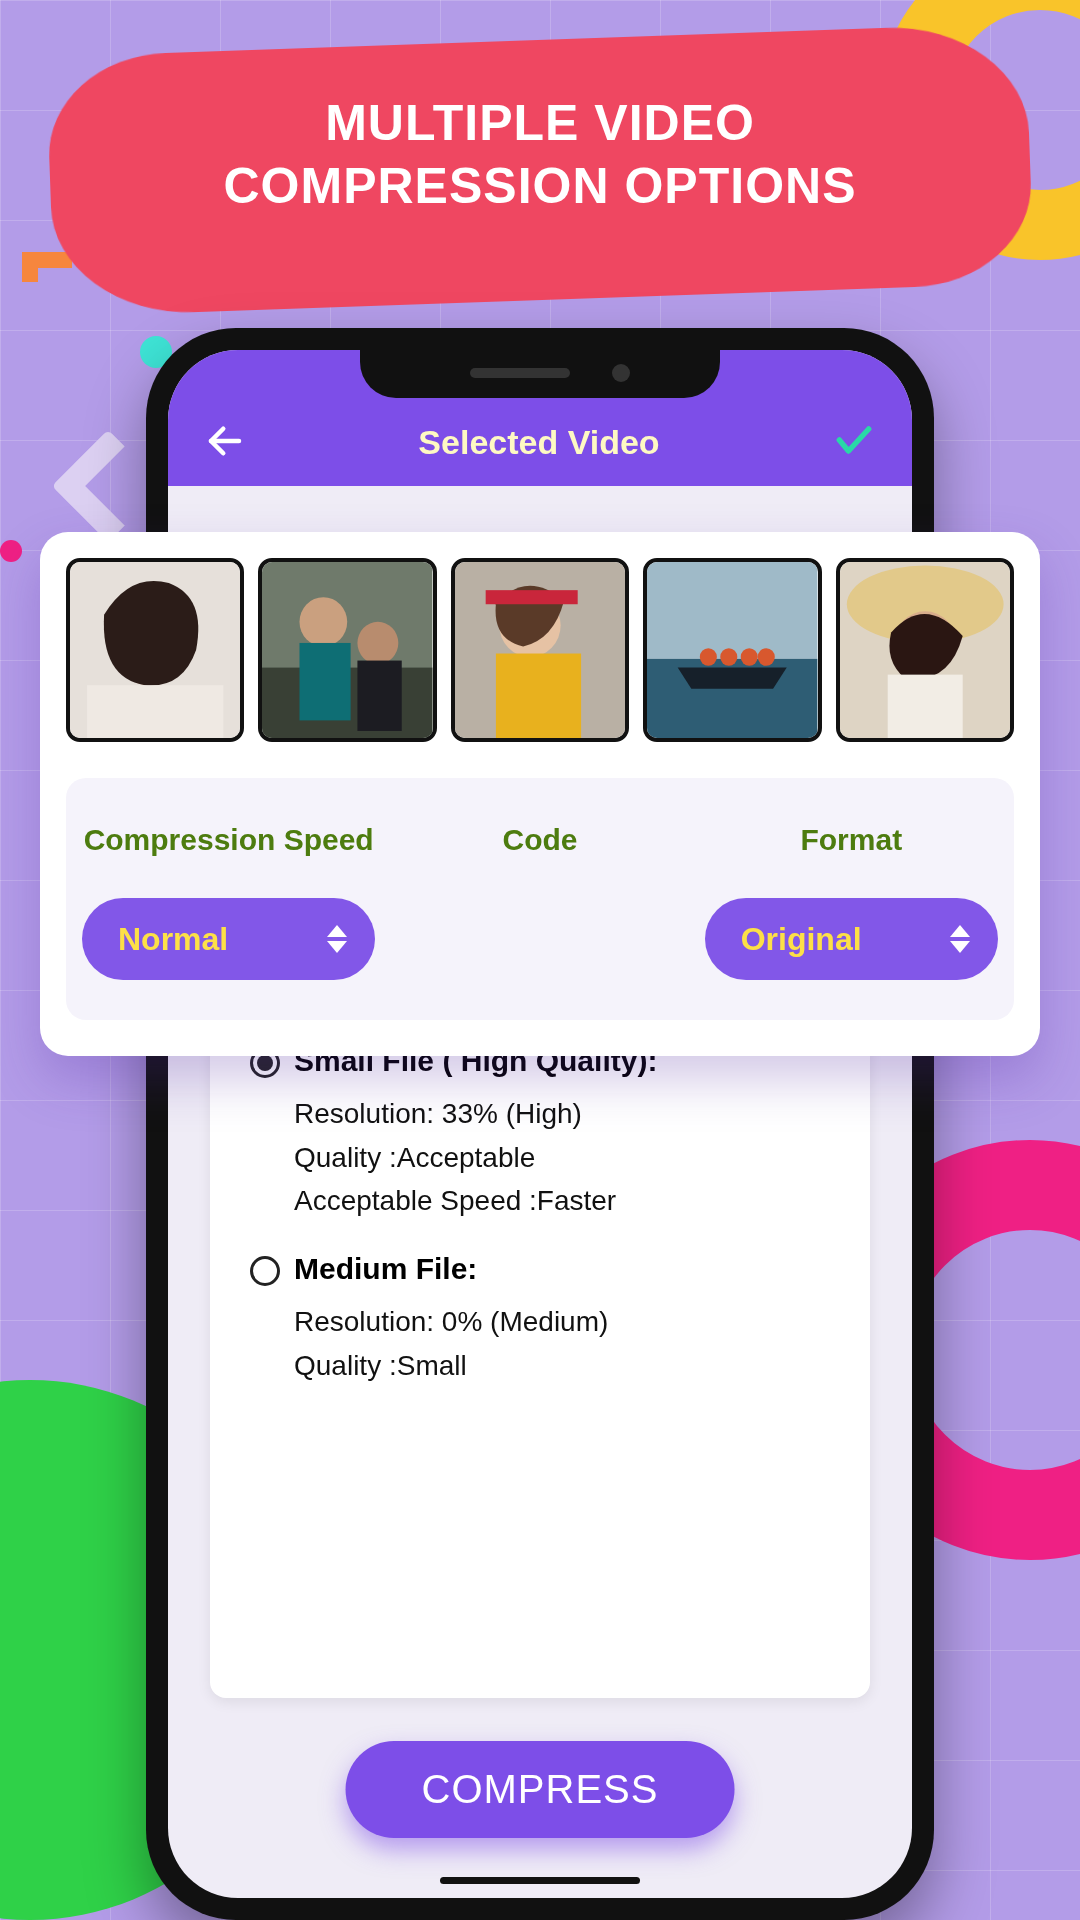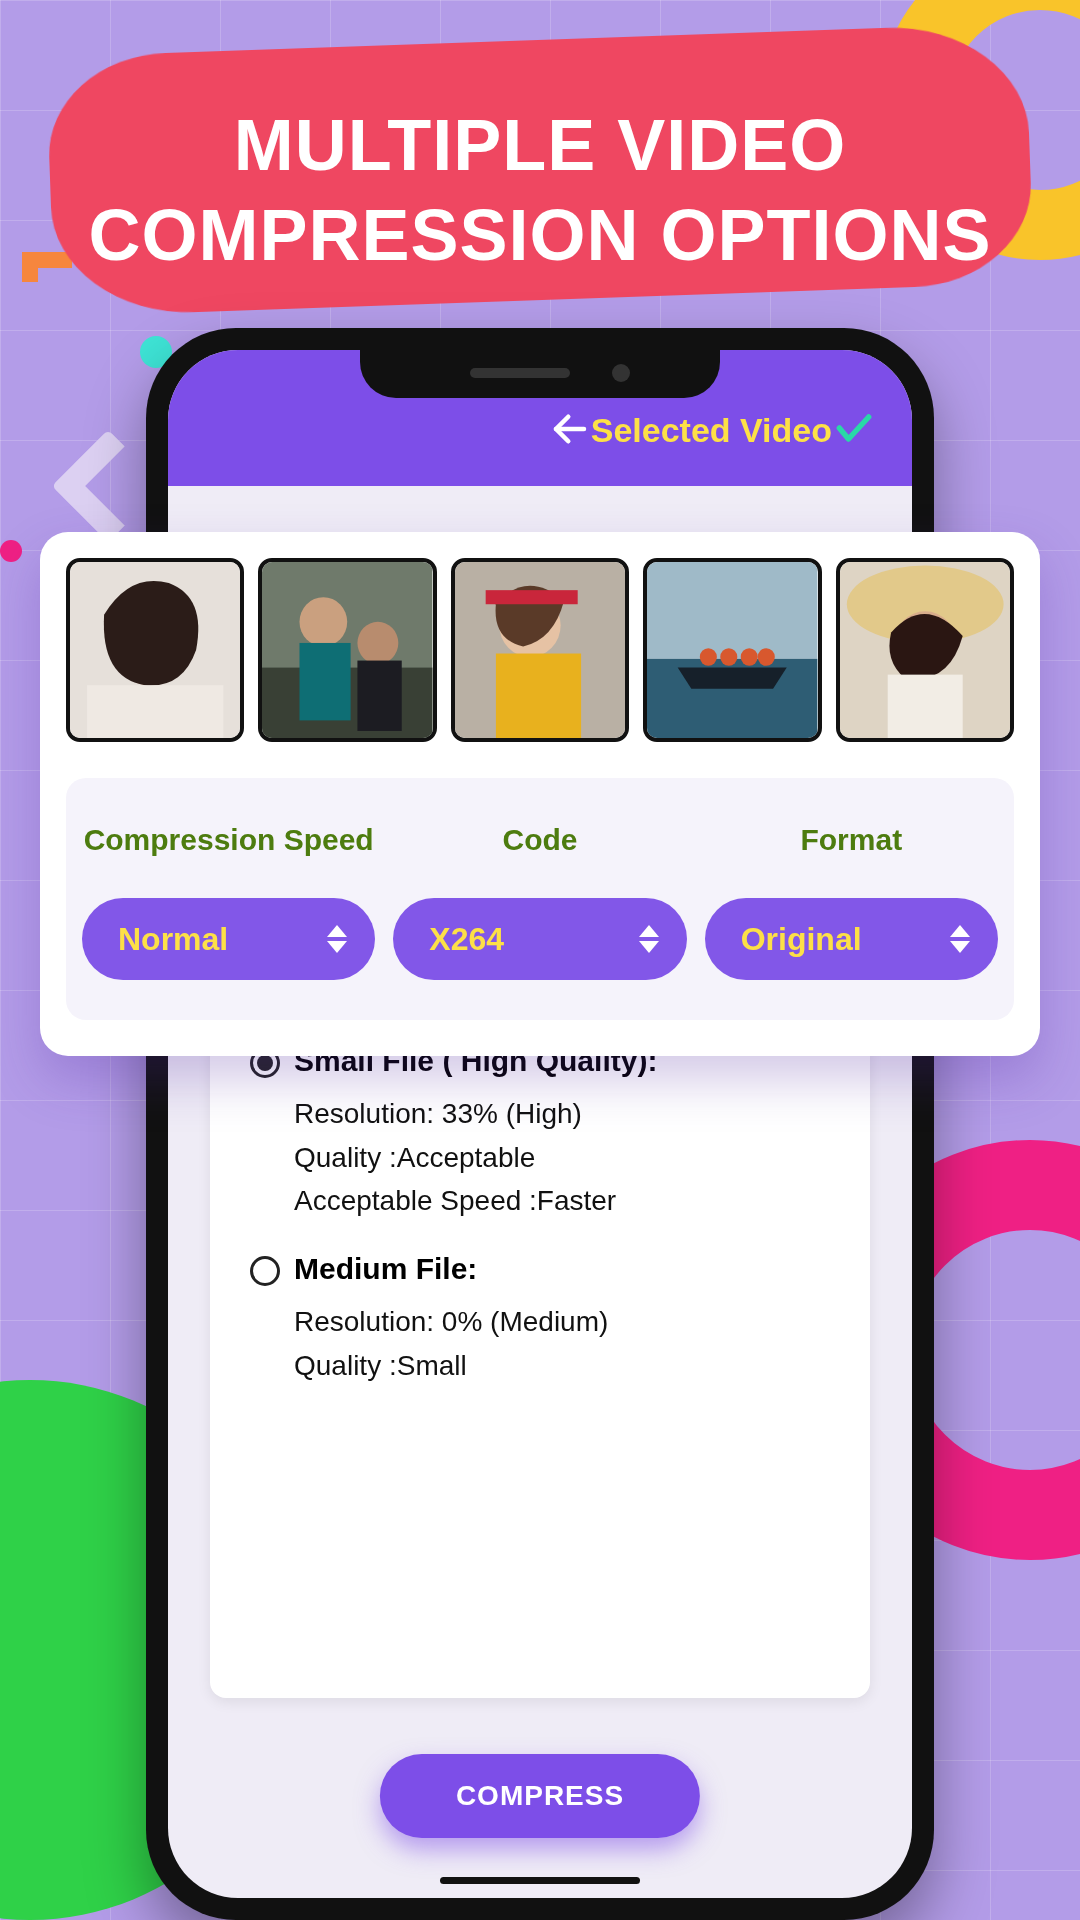--- a/index.html
+++ b/index.html
@@ -26,43 +26,43 @@
   background: #ef2084; border-radius: 50%; }
 .deco-chevron { position: absolute; top: 446px; left: 68px; width: 80px; height: 80px;
   border-left: 24px solid #dcd0f2; border-bottom: 24px solid #dcd0f2;
   transform: rotate(45deg); border-radius: 6px; }
 .deco-corner { position: absolute; top: 252px; left: 22px; width: 50px; height: 30px;
   border-left: 16px solid #f6863e; border-top: 16px solid #f6863e; }
 .brush { position: absolute; top: 40px; left: 50px; width: 980px; height: 260px;
   background: #ef4761; border-radius: 120px 140px 120px 140px / 100px 110px 100px 110px;
   transform: rotate(-2deg); filter: blur(0.5px); }
 .promo-title { position: absolute; top: 92px; left: 0; width: 1080px; text-align: center;
-  color: #fff; font-weight: 900; font-size: 72px; line-height: 1.25;
+  color: #fff; font-weight: 900; font-size: 50px; line-height: 1.25;
   letter-spacing: 1px; text-transform: uppercase;
-  font-family: Impact, "Arial Black", sans-serif; margin-top: 8px; }
+  font-family: Impact, "Arial Black", sans-serif; }
 
 
 .phone { position: absolute; top: 328px; left: 146px; width: 788px; height: 1592px;
   background: #111; border-radius: 90px; padding: 22px;
   box-shadow: 0 30px 60px rgba(0,0,0,0.35); }
 .phone-side-a, .phone-side-b { position: absolute; left: -8px; width: 8px; background:#111; border-radius:4px; }
 .phone-side-a { top: 300px; height: 80px; }
 .phone-side-b { top: 400px; height: 140px; }
 .phone-side-c { position: absolute; right: -8px; top: 360px; width: 8px; height: 140px; background:#111; border-radius:4px; }
 .screen { width: 100%; height: 100%; background: #efecf6; border-radius: 70px;
   overflow: hidden; position: relative; }
 .notch { position: absolute; top: 0; left: 50%; transform: translateX(-50%);
   width: 360px; height: 48px; background: #111; border-radius: 0 0 36px 36px; z-index: 5; }
 .notch::before { content:''; position:absolute; left:110px; top:18px; width:100px; height:10px;
   background:#333; border-radius:5px; }
 .notch::after { content:''; position:absolute; right:90px; top:14px; width:18px; height:18px;
   background:#333; border-radius:50%; }
 
 .app-header { height: 136px; background: #7d4ee8; display:flex; align-items:flex-end;
-  justify-content:flex-end; padding: 0 36px 36px; color:#fde047; }
+  justify-content:space-between; padding: 0 36px 24px; color:#fef9c3; }
 .back-icon svg, .check-icon svg { display:block; }
 .header-title { font-size: 34px; font-weight: 700; }
 
 
 .float-card { position: absolute; top: 532px; left: 40px; width: 1000px;
   background: #fff; border-radius: 28px; padding: 26px 26px 36px;
   box-shadow: 0 24px 50px rgba(80,40,160,0.25); z-index: 20; }
 .thumbs { display:flex; gap: 14px; }
 .thumb { flex:1; height: 184px; border-radius: 14px; border: 4px solid #111;
   overflow:hidden; position:relative; }
@@ -88,21 +88,21 @@
 .opt { display:flex; gap: 14px; margin-bottom: 30px; }
 .radio { flex-shrink:0; width:30px; height:30px; border:3px solid #222; border-radius:50%;
   margin-top: 4px; position:relative; cursor:pointer; }
 .radio.selected::after { content:''; position:absolute; inset:4px; background:#222; border-radius:50%; }
 .opt-body { flex:1; }
 .opt-title { font-size: 30px; font-weight:600; margin-bottom: 14px; }
 .opt-line { font-size: 28px; line-height: 1.55; color:#111; }
 
 .compress-btn { position:absolute; bottom: 60px; left:50%; transform:translateX(-50%);
   background:#7d4ee8; color:#fff; border:none; border-radius: 54px;
-  padding: 26px 76px; font-size: 28px; font-weight:700; letter-spacing:1px;
+  padding: 26px 76px; font-size: 40px; font-weight:400; letter-spacing:1px;
   box-shadow: 0 12px 24px rgba(125,78,232,0.5); cursor:pointer; }
 
 .home-bar { position:absolute; bottom: 14px; left:50%; transform:translateX(-50%);
   width: 200px; height: 7px; background:#111; border-radius:4px; }
 </style>
 </head>
 <body>
 
 <div class="bg-grid"></div>
 <div class="deco-green-circle"></div>
@@ -232,27 +232,20 @@
       <button class="pill">
         <span>Normal</span>
         <span class="sort-icon">
             <span class="up"></span>
             <span class="down"></span>
           </span>
       </button>
     </div>
     <div class="sel-col">
       <div class="sel-label">Code</div>
-      <button class="pill">
-        <span>X264</span>
-        <span class="sort-icon">
-            <span class="up"></span>
-            <span class="down"></span>
-          </span>
-      </button>
     </div>
     <div class="sel-col">
       <div class="sel-label">Format</div>
       <button class="pill">
         <span>Original</span>
         <span class="sort-icon">
             <span class="up"></span>
             <span class="down"></span>
           </span>
       </button>

